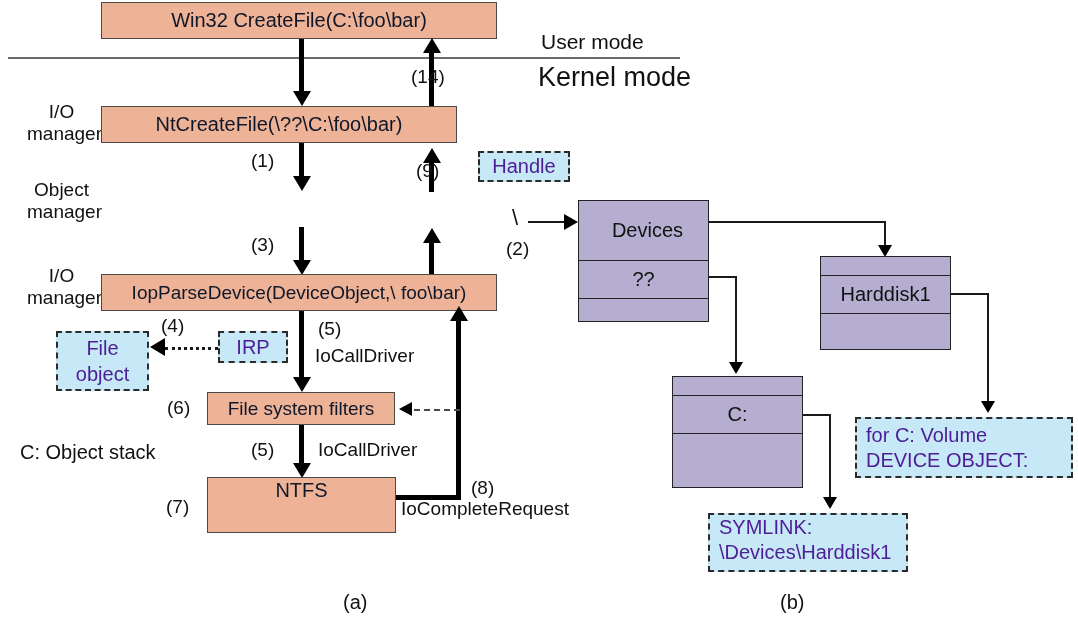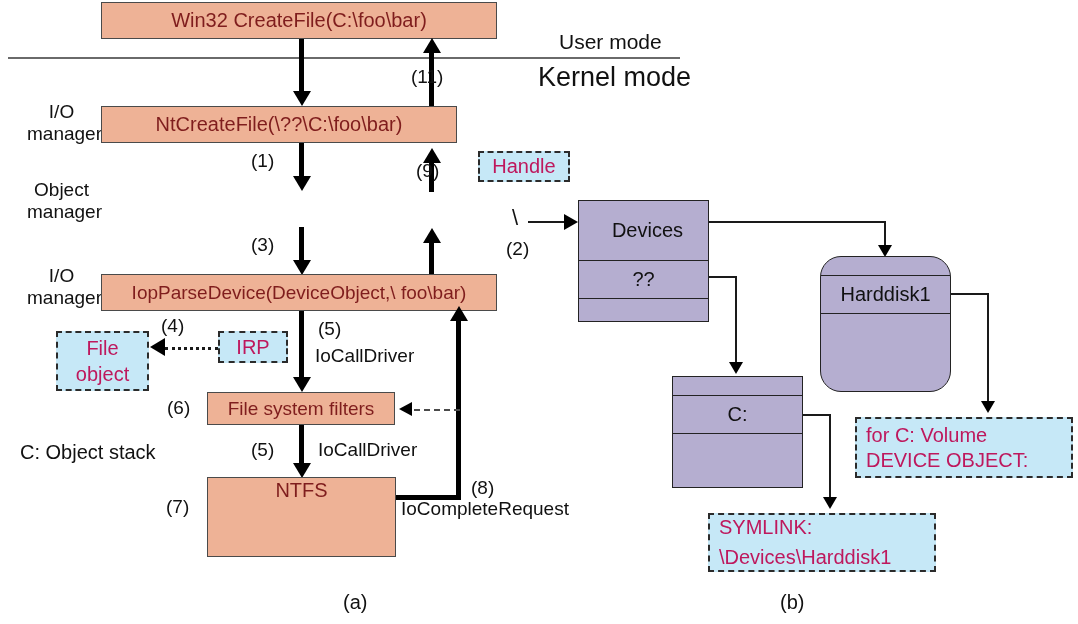--- a/index.html
+++ b/index.html
@@ -46,36 +46,36 @@
   .pbox {
     position: absolute;
     background: #eeb296;
     border: 1.5px solid #4a4a4a;
     display: flex;
     align-items: center;
     justify-content: center;
     text-align: center;
     font-size: 20px;
     line-height: 23px;
-    color: #7f1d1d;
+    color: #0f172a;
     box-sizing: border-box;
     white-space: nowrap;
   }
   .pbox.two { line-height: 24px; white-space: normal; }
 
   
   .bbox {
     position: absolute;
     background: #c6e8f7;
     border: 2px dashed #2b2b2b;
     display: flex;
     align-items: center;
     font-size: 20px;
     line-height: 25px;
-    color: #be185d;
+    color: #4c1d95;
     box-sizing: border-box;
   }
   .bbox.ctr { justify-content: center; text-align: center; }
   .bbox.lft { justify-content: flex-start; padding-left: 9px; }
 
   
   .dbox {
     position: absolute;
     border: 1.5px solid #232323;
     background: #b5aed0;
@@ -147,29 +147,29 @@
 </head>
 <body>
 
 <div id="stage">
 
   <div class="pbox" style="left:101px; top:2px; width:396px; height:37px;">
     <span>Win32 CreateFile(C:\foo\bar)</span>
   </div>
 
   <div class="hline" style="left:8px; top:57px; width:672px;"></div>
-  <div class="lbl" style="left:559px; top:31px; font-size:21px;">User mode</div>
+  <div class="lbl" style="left:541px; top:31px; font-size:21px;">User mode</div>
   <div class="lbl" style="left:538px; top:66px; font-size:27px;">Kernel mode</div>
 
   <div class="thickv" style="left:299px; top:39px; height:56px;"></div>
   <div class="ah-down" style="left:292.5px; top:91px;"></div>
 
   <div class="thickv" style="left:429px; top:50px; height:56px;"></div>
   <div class="ah-up" style="left:422.5px; top:38px;"></div>
-  <div class="step" style="left:411px; top:66px;">(11)</div>
+  <div class="step" style="left:411px; top:66px;">(14)</div>
 
   <div class="lbl center" style="left:0px; top:101px; width:96px;">
     <div>I/O</div>
     <div>manager</div>
   </div>
 
   <div class="pbox" style="left:101px; top:106px; width:356px; height:37px;">
     <span>NtCreateFile(\??\C:\foo\bar)</span>
   </div>
 
@@ -238,21 +238,21 @@
   <div class="ah-left sm" style="left:399px; top:402px;"></div>
 
   <div class="thickv" style="left:299px; top:425px; height:42px;"></div>
   <div class="ah-down" style="left:292.5px; top:463px;"></div>
   <div class="step" style="left:251px; top:439px;">(5)</div>
   <div class="lbl" style="left:318px; top:439px;">IoCallDriver</div>
 
   <div class="lbl" style="left:20px; top:441px; font-size:20px;">C:  Object stack</div>
 
   <div class="step" style="left:166px; top:496px;">(7)</div>
-  <div class="pbox two" style="left:207px; top:477px; width:189px; height:80px; flex-direction:column; justify-content:flex-start;">
+  <div class="pbox two" style="left:207px; top:477px; width:189px; height:56px; flex-direction:column; justify-content:flex-start;">
     <span>NTFS</span>
   </div>
 
   <div class="caption" style="left:343px; top:591px;">(a)</div>
 
   <div class="lbl" style="left:512px; top:207px; font-size:22px;">\</div>
   <div class="step" style="left:506px; top:238px;">(2)</div>
   <div class="thinh" style="left:528px; top:221px; width:42px;"></div>
   <div class="ah-right" style="left:564px; top:214px;"></div>
 
@@ -263,21 +263,21 @@
   </div>
 
   <div class="thinh" style="left:709px; top:221px; width:177px;"></div>
   <div class="thinv" style="left:884px; top:221px; height:28px;"></div>
   <div class="ah-down sm" style="left:878px; top:245px;"></div>
 
   <div class="thinh" style="left:709px; top:276px; width:28px;"></div>
   <div class="thinv" style="left:735px; top:276px; height:88px;"></div>
   <div class="ah-down sm" style="left:729px; top:362px;"></div>
 
-  <div class="dbox" style="left:820px; top:256px; width:131px; height:136px;border-radius:21px;">
+  <div class="dbox" style="left:820px; top:256px; width:131px; height:94px;">
     <div class="drow" style="height:19px;"></div>
     <div class="drow" style="height:38px;">Harddisk1</div>
     <div class="drow last" style="height:63px;"></div>
   </div>
 
   <div class="thinh" style="left:951px; top:293px; width:38px;"></div>
   <div class="thinv" style="left:987px; top:293px; height:110px;"></div>
   <div class="ah-down sm" style="left:981px; top:401px;"></div>
 
   <div class="dbox" style="left:672px; top:376px; width:131px; height:112px;">
@@ -288,20 +288,20 @@
 
   <div class="thinh" style="left:803px; top:414px; width:28px;"></div>
   <div class="thinv" style="left:829px; top:414px; height:85px;"></div>
   <div class="ah-down sm" style="left:823px; top:497px;"></div>
 
   <div class="bbox lft" style="left:855px; top:417px; width:218px; height:61px; flex-direction:column; align-items:flex-start; justify-content:center;">
     <span>for C: Volume</span>
     <span>DEVICE OBJECT:</span>
   </div>
 
-  <div class="bbox lft" style="left:708px; top:513px; width:228px; height:59px; flex-direction:column; align-items:flex-start; justify-content:space-between;">
+  <div class="bbox lft" style="left:708px; top:513px; width:200px; height:59px; flex-direction:column; align-items:flex-start; justify-content:flex-start;">
     <span>SYMLINK:</span>
     <span>\Devices\Harddisk1</span>
   </div>
 
   <div class="caption" style="left:780px; top:591px;">(b)</div>
 
 </div>
 
 </body></html>

